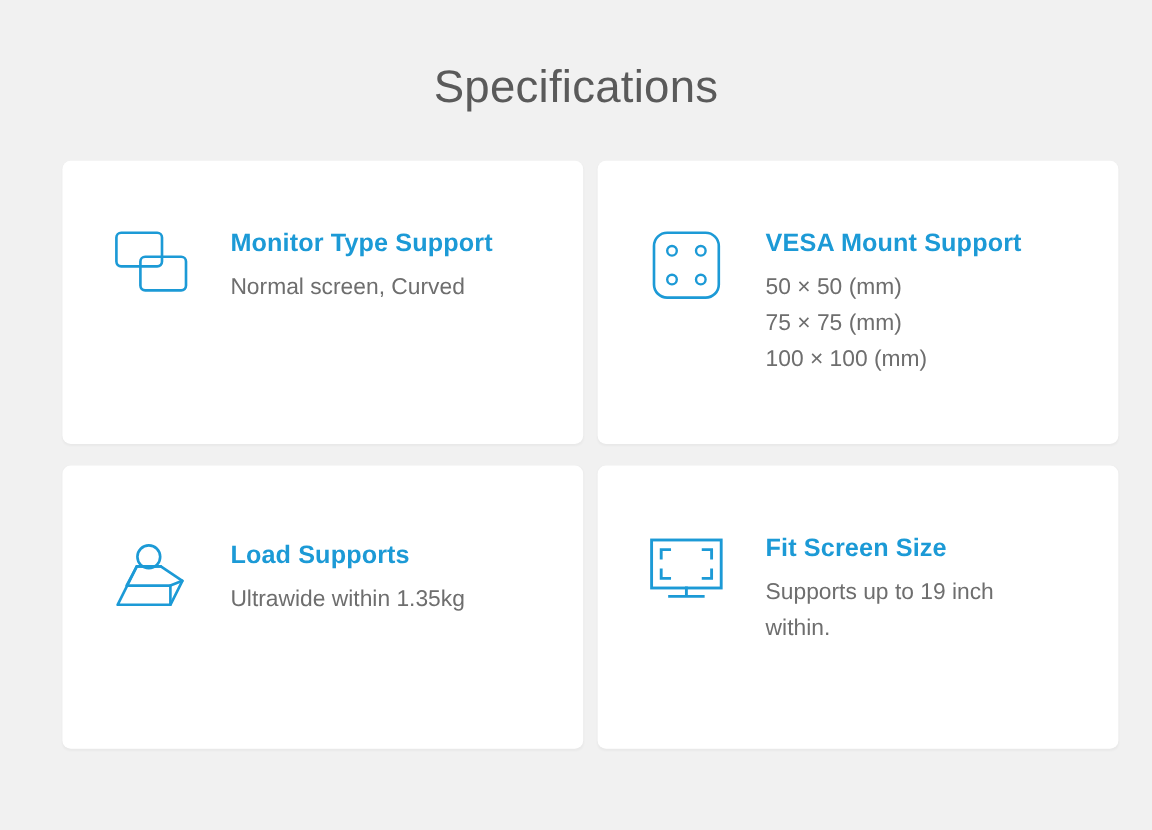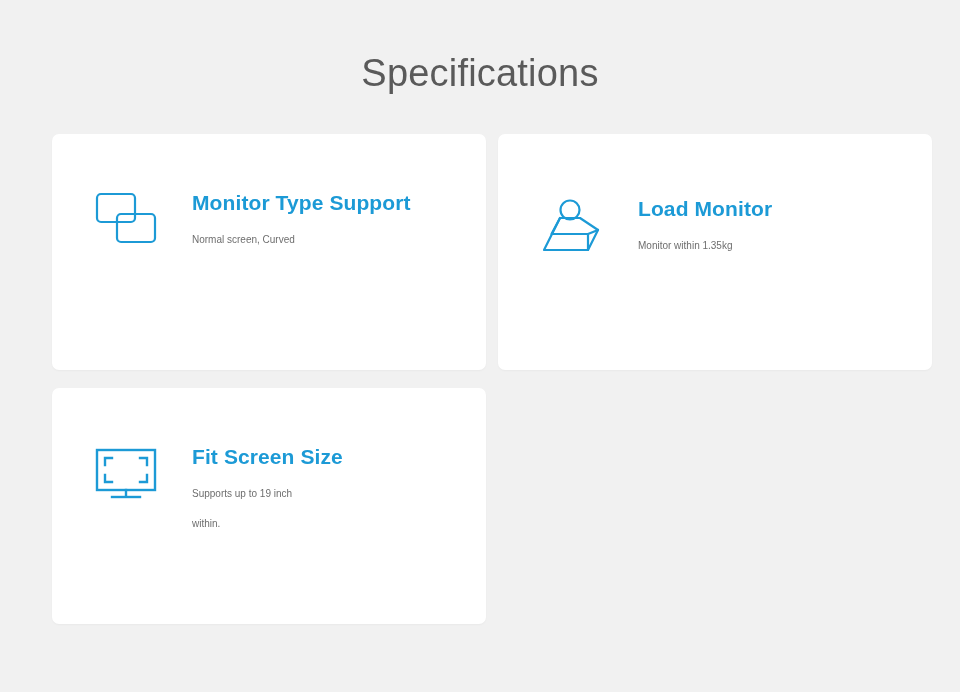--- a/index.html
+++ b/index.html
@@ -75,21 +75,21 @@
     line-height: 1.25;
     margin: 0 0 9px 0;
     letter-spacing: 0.1px;
   }
   .card-lines {
     margin: 0;
     padding: 0;
     list-style: none;
   }
   .card-line {
-    font-size: 10px;
+    font-size: 19px;
     color: #6e6e6e;
     line-height: 30px;
     white-space: pre-wrap;
   }
   
   .card.card-load { padding-top: 62px; }
   .card.card-fit { }
   .card.card-load .card-icon { padding-top: 0; }
   .card.card-fit .card-icon { padding-top: 4px; }
 </style>
@@ -110,37 +110,56 @@
         </svg>
       </div>
       <div class="card-body">
         <div class="card-heading">Monitor Type Support</div>
         <ul class="card-lines">
           <li class="card-line">Normal screen, Curved</li>
         </ul>
       </div>
     </div>
 
+    <div class="card card-vesa">
+      <div class="card-icon">
+        <svg width="58" height="58" viewBox="0 0 58 58" fill="none" xmlns="http://www.w3.org/2000/svg">
+          <rect x="2" y="2" width="54" height="54" rx="11" ry="11" stroke="#1c9ad6" stroke-width="2.2" fill="none"></rect>
+          <circle cx="17" cy="17" r="4" stroke="#1c9ad6" stroke-width="2" fill="none"></circle>
+          <circle cx="41" cy="17" r="4" stroke="#1c9ad6" stroke-width="2" fill="none"></circle>
+          <circle cx="17" cy="41" r="4" stroke="#1c9ad6" stroke-width="2" fill="none"></circle>
+          <circle cx="41" cy="41" r="4" stroke="#1c9ad6" stroke-width="2" fill="none"></circle>
+        </svg>
+      </div>
+      <div class="card-body">
+        <div class="card-heading">VESA Mount Support</div>
+        <ul class="card-lines">
+          <li class="card-line">50 × 50 (mm)</li>
+          <li class="card-line">75 × 75 (mm)</li>
+          <li class="card-line">100 × 100 (mm)</li>
+        </ul>
+      </div>
+    </div>
 
     <div class="card card-load">
       <div class="card-icon">
         <svg width="64" height="60" viewBox="0 0 64 60" fill="none" xmlns="http://www.w3.org/2000/svg">
           <g stroke="#1c9ad6" stroke-width="2.2" fill="none" stroke-linejoin="round" stroke-linecap="round">
             <path d="M20 22 L4 54 L48 54 L58 34 L40 22 Z"></path>
             <path d="M20 22 L40 22"></path>
             <path d="M20 22 L11.5 38 L48 38"></path>
             <path d="M48 54 L48 38 L58 34"></path>
             <circle cx="30" cy="14" r="9.5"></circle>
           </g>
         </svg>
       </div>
       <div class="card-body">
-        <div class="card-heading">Load Monitor</div>
+        <div class="card-heading">Load Supports</div>
         <ul class="card-lines">
-          <li class="card-line">Monitor within 1.35kg</li>
+          <li class="card-line">Ultrawide within 1.35kg</li>
         </ul>
       </div>
     </div>
 
     <div class="card card-fit">
       <div class="card-icon">
         <svg width="64" height="52" viewBox="0 0 64 52" fill="none" xmlns="http://www.w3.org/2000/svg">
           <g stroke="#1c9ad6" stroke-width="2.4" fill="none" stroke-linecap="square">
             <rect x="3" y="2" width="58" height="40"></rect>
             <path d="M11 17 L11 10 L18 10"></path>

